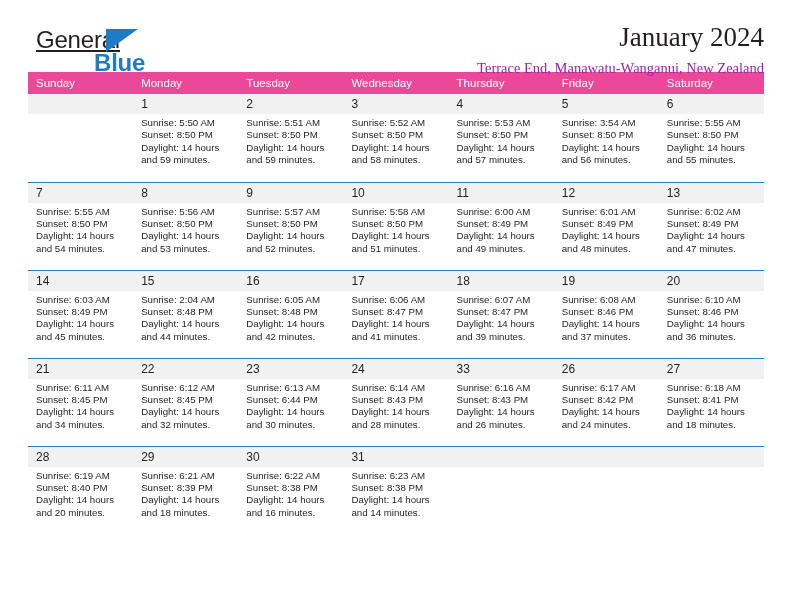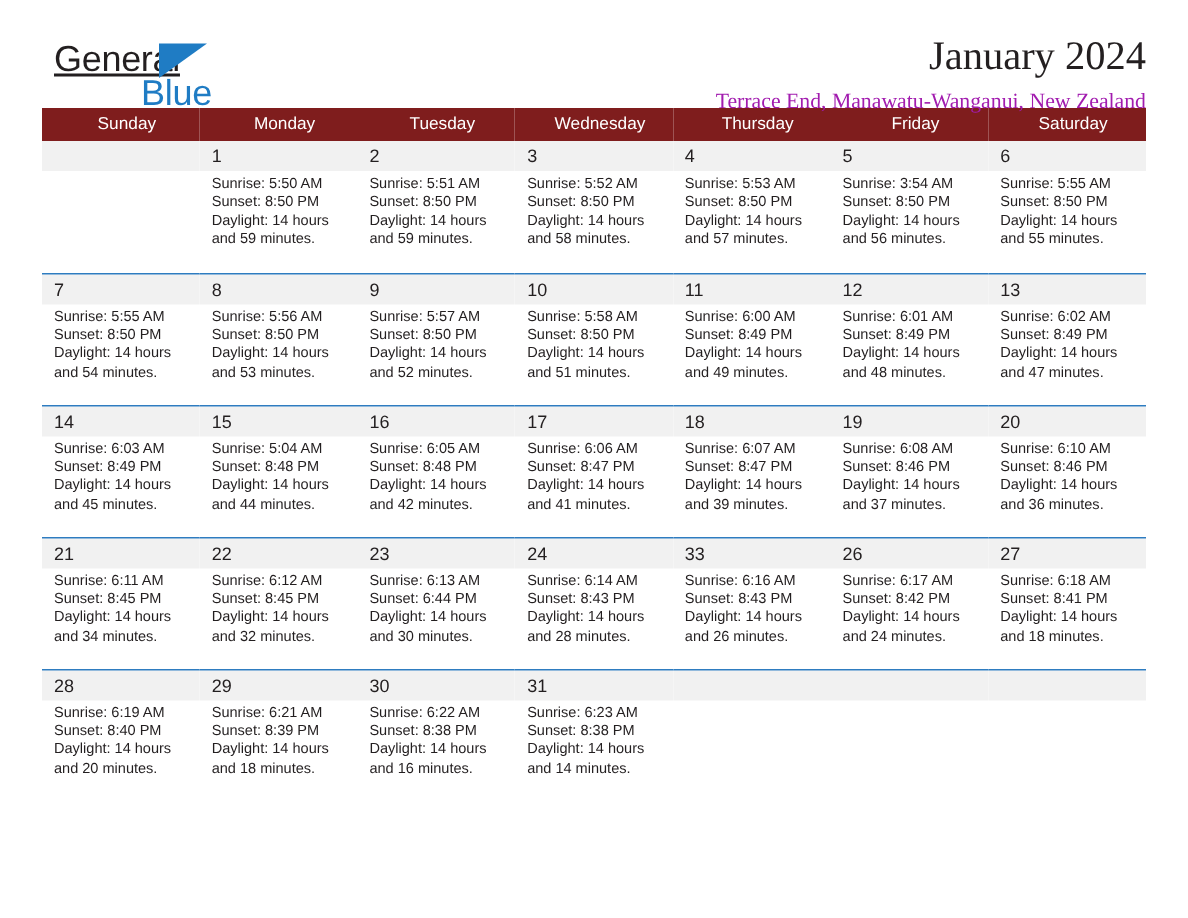--- a/index.html
+++ b/index.html
@@ -49,20 +49,21 @@
     border-left: 32px solid #1F7CC4;
     border-bottom: 23px solid transparent;
   }
   .logo-line2 {
     font-size: 24px;
     color: #1F7CC4;
     margin-left: 58px;
     margin-top: -3px;
     display: block;
     letter-spacing: -0.2px;
+    font-weight: bold;
   }
   .title-wrap {
     position: absolute;
     right: 0;
     top: 20px;
     text-align: right;
     font-family: Liberation Serif, serif;
   }
   .cal-title {
     font-size: 27px;
@@ -82,25 +83,25 @@
   .calendar {
     margin: 0 28px;
     width: 736px;
   }
   table.cal {
     border-collapse: collapse;
     width: 100%;
     table-layout: fixed;
   }
   table.cal th {
-    background: #7f1d1d;
+    background: #ec4899;
     color: #ffffff;
     font-size: 11.5px;
     font-weight: normal;
-    text-align: center;
+    text-align: left;
     padding: 5px 0 5px 8px;
     height: 21px;
     line-height: 12px;
   }
   td.daycell {
     vertical-align: top;
     padding: 0;
     border-top: 1px solid #2E7CC0;
     height: 88px;
   }
@@ -288,21 +289,21 @@
               <div class="info">
                 <div>Sunrise: 6:03 AM</div>
                 <div>Sunset: 8:49 PM</div>
                 <div>Daylight: 14 hours</div>
                 <div>and 45 minutes.</div>
               </div>
             </td>
             <td class="daycell">
               <div class="daynum">15</div>
               <div class="info">
-                <div>Sunrise: 5:04 AM</div>
+                <div>Sunrise: 2:04 AM</div>
                 <div>Sunset: 8:48 PM</div>
                 <div>Daylight: 14 hours</div>
                 <div>and 44 minutes.</div>
               </div>
             </td>
             <td class="daycell">
               <div class="daynum">16</div>
               <div class="info">
                 <div>Sunrise: 6:05 AM</div>
                 <div>Sunset: 8:48 PM</div>

